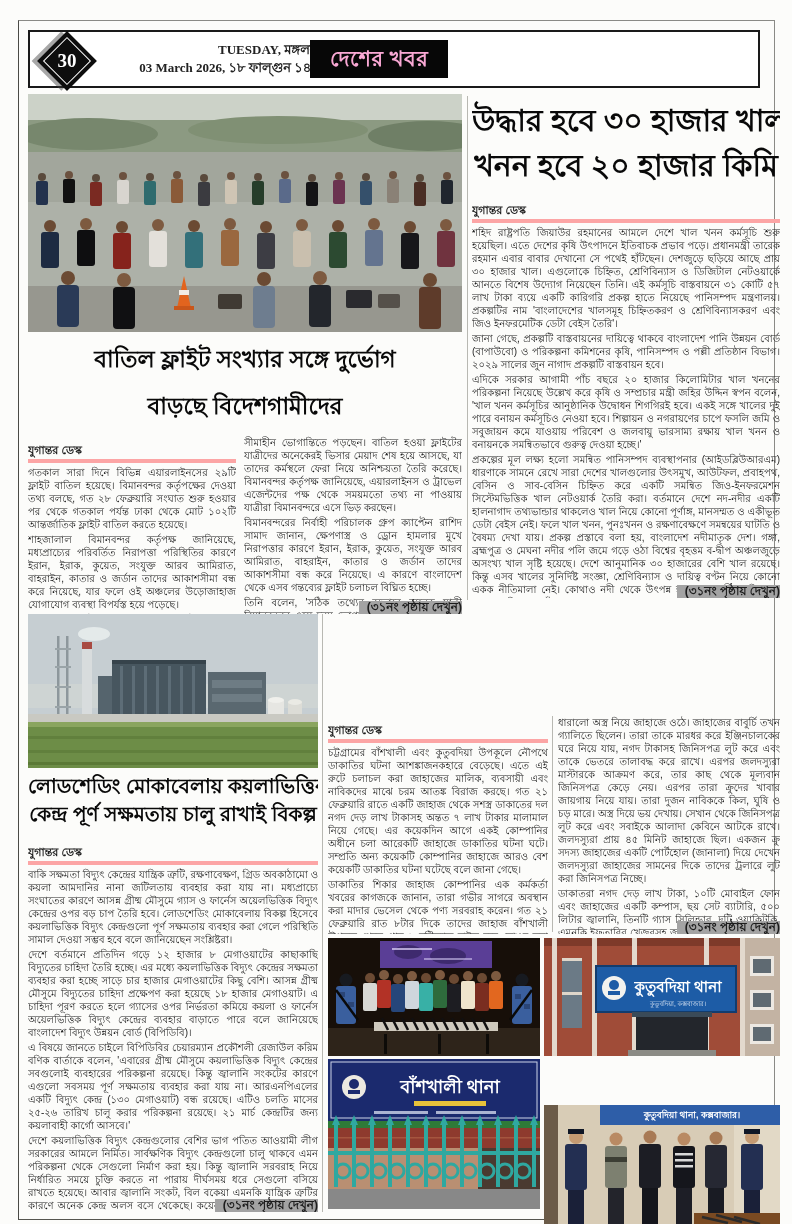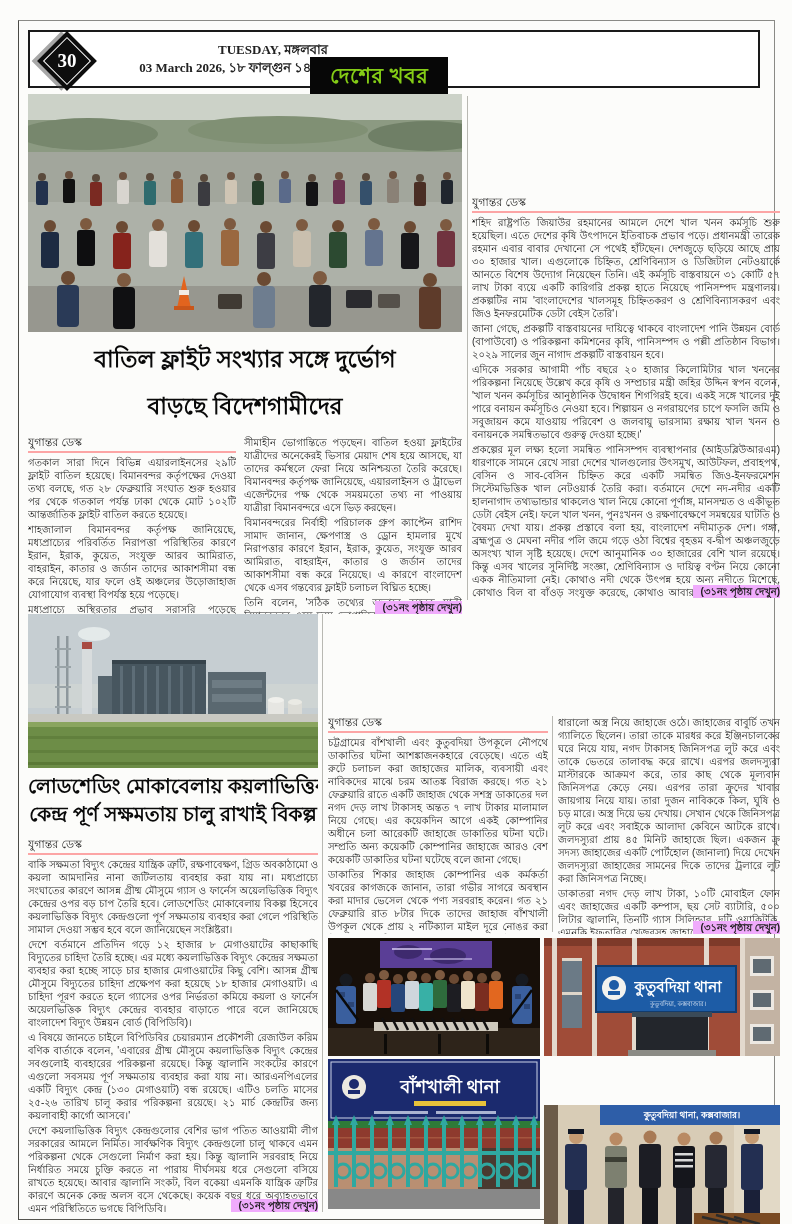--- a/index.html
+++ b/index.html
@@ -10,32 +10,32 @@
   
   .masthead-bar{position:absolute;left:28px;top:30px;width:732px;height:58px;background:#fff;
         border:2px solid #1a1a1a;box-sizing:border-box;}
   .diamond{position:absolute;left:16px;top:8px;width:38px;height:38px;background:#0d0d0d;
         transform:rotate(45deg);box-shadow:-4px 4px 0 rgba(60,60,60,.45);border:2px solid #0d0d0d;outline:1px solid #fff;outline-offset:-5px;}
   .diamond span{position:absolute;left:0;top:0;width:100%;height:100%;display:flex;align-items:center;justify-content:center;
         transform:rotate(-45deg);color:#fff;font-weight:bold;font-size:19px;font-family:"Liberation Serif",serif;}
   .dateblock{position:absolute;left:86px;top:9px;width:212px;text-align:right;
         font-family:"Liberation Serif",serif;font-weight:bold;font-size:13px;line-height:18px;color:#222;}
   .section-box{position:absolute;left:280px;top:8px;height:38px;line-height:38px;padding:0 20px;
-        background:#070707;color:#84cc16;font-weight:bold;font-size:21px;letter-spacing:.5px;margin-top:17px;}
+        background:#070707;color:#f9a8d4;font-weight:bold;font-size:21px;letter-spacing:.5px;}
   .logo-block{position:absolute;right:8px;top:2px;width:205px;text-align:right;}
   .logo-top{display:flex;justify-content:space-between;font-size:7px;font-weight:bold;color:#222;padding:1px 2px 0 6px;}
   .logo-title{font-size:38px;line-height:44px;font-weight:900;color:#0a0a0a;letter-spacing:-1px;
         text-shadow:1px 0 #0a0a0a, 0 1px #0a0a0a;}
   
   .headline{position:absolute;text-align:center;font-weight:900;color:#090909;overflow:hidden;}
   .headline div{white-space:nowrap;}
-  .byline{font-weight:normal;font-size:11px;border-bottom:2px solid #fca5a5;padding-bottom:2px;margin:0 0 3px;}
+  .byline{font-weight:bold;font-size:11px;border-bottom:4px solid #fca5a5;padding-bottom:2px;margin:8px 0 3px;}
   .article-body{position:absolute;font-size:10px;line-height:13px;text-align:justify;overflow:hidden;}
   .article-body p{margin:0 0 2px;}
-  .cont{position:absolute;right:0;bottom:0;font-weight:bold;font-size:10px;background:#f0abfc;padding-left:8px;}
+  .cont{position:absolute;right:0;bottom:0;font-weight:bold;font-size:12px;background:#a3a3a3;padding-left:8px;}
   .vrule{position:absolute;width:1px;background:#b8b8b2;}
   .photo{position:absolute;overflow:hidden;background:#888;text-align:right;}
   .photo svg{display:block;}
 </style>
 </head>
 <body>
 
 <div class="page">
   <div class="scan-frame"></div>
 
@@ -227,20 +227,24 @@
 
   </div>
   <div class="article-body" style="left:244px;top:436px;width:218px;height:178px;">
     <p>সীমাহীন ভোগান্তিতে পড়ছেন। বাতিল হওয়া ফ্লাইটের যাত্রীদের অনেকেরই ভিসার মেয়াদ শেষ হয়ে আসছে, যা তাদের কর্মস্থলে ফেরা নিয়ে অনিশ্চয়তা তৈরি করেছে। বিমানবন্দর কর্তৃপক্ষ জানিয়েছে, এয়ারলাইনস ও ট্রাভেল এজেন্টদের পক্ষ থেকে সময়মতো তথ্য না পাওয়ায় যাত্রীরা বিমানবন্দরে এসে ভিড় করছেন।</p>
     <p>বিমানবন্দরের নির্বাহী পরিচালক গ্রুপ ক্যাপ্টেন রাশিদ সামাদ জানান, ক্ষেপণাস্ত্র ও ড্রোন হামলার মুখে নিরাপত্তার কারণে ইরান, ইরাক, কুয়েত, সংযুক্ত আরব আমিরাত, বাহরাইন, কাতার ও জর্ডান তাদের আকাশসীমা বন্ধ করে নিয়েছে। এ কারণে বাংলাদেশ থেকে এসব গন্তব্যের ফ্লাইট চলাচল বিঘ্নিত হচ্ছে।</p>
     <p>তিনি বলেন, 'সঠিক তথ্যের অভাবে অনেক যাত্রী বিমানবন্দরে এসে চরম ভোগান্তির শিকার হচ্ছেন।' তিনি এ পরিস্থিতির জন্য ট্রাভেল এজেন্টদের গাফিলতিকে দায়ী করে বলেন, 'যাত্রীরা অনেক সময় ফ্লাইট বাতিলের সঠিক তথ্য পান না, যার ফলে তারা বিমানবন্দরে এসে সমস্যার সম্মুখীন হন। এজেন্টরা ঠিকমতো তথ্য না পৌঁছানোর কারণেই যাত্রীরা ব্যাগপত্র নিয়ে</p>
     <span class="cont">(৩১নং পৃষ্ঠায় দেখুন)</span>
   </div>
   <div class="vrule" style="left:467px;top:96px;height:504px;"></div>
 
+  <div class="headline" style="left:472px;top:98px;width:308px;height:92px;font-size:30px;line-height:45px;">
+    <div>উদ্ধার হবে ৩০ হাজার খাল</div>
+    <div>খনন হবে ২০ হাজার কিমি</div>
+  </div>
   <div class="article-body" style="left:472px;top:196px;width:308px;height:402px;">
     <div class="byline">যুগান্তর ডেস্ক</div>
     <p>শহিদ রাষ্ট্রপতি জিয়াউর রহমানের আমলে দেশে খাল খনন কর্মসূচি শুরু হয়েছিল। এতে দেশের কৃষি উৎপাদনে ইতিবাচক প্রভাব পড়ে। প্রধানমন্ত্রী তারেক রহমান এবার বাবার দেখানো সে পথেই হাঁটছেন। দেশজুড়ে ছড়িয়ে আছে প্রায় ৩০ হাজার খাল। এগুলোকে চিহ্নিত, শ্রেণিবিন্যাস ও ডিজিটাল নেটওয়ার্কে আনতে বিশেষ উদ্যোগ নিয়েছেন তিনি। এই কর্মসূচি বাস্তবায়নে ৩১ কোটি ৫৭ লাখ টাকা ব্যয়ে একটি কারিগরি প্রকল্প হাতে নিয়েছে পানিসম্পদ মন্ত্রণালয়। প্রকল্পটির নাম 'বাংলাদেশের খালসমূহ চিহ্নিতকরণ ও শ্রেণিবিন্যাসকরণ এবং জিও ইনফরমেটিক ডেটা বেইস তৈরি'।</p>
     <p>জানা গেছে, প্রকল্পটি বাস্তবায়নের দায়িত্বে থাকবে বাংলাদেশ পানি উন্নয়ন বোর্ড (বাপাউবো) ও পরিকল্পনা কমিশনের কৃষি, পানিসম্পদ ও পল্লী প্রতিষ্ঠান বিভাগ। ২০২৯ সালের জুন নাগাদ প্রকল্পটি বাস্তবায়ন হবে।</p>
     <p>এদিকে সরকার আগামী পাঁচ বছরে ২০ হাজার কিলোমিটার খাল খননের পরিকল্পনা নিয়েছে উল্লেখ করে কৃষি ও সম্প্রচার মন্ত্রী জহির উদ্দিন স্বপন বলেন, 'খাল খনন কর্মসূচির আনুষ্ঠানিক উদ্বোধন শিগগিরই হবে। একই সঙ্গে খালের দুই পারে বনায়ন কর্মসূচিও নেওয়া হবে। শিল্পায়ন ও নগরায়ণের চাপে ফসলি জমি ও সবুজায়ন কমে যাওয়ায় পরিবেশ ও জলবায়ু ভারসাম্য রক্ষায় খাল খনন ও বনায়নকে সমন্বিতভাবে গুরুত্ব দেওয়া হচ্ছে।'</p>
     <p>প্রকল্পের মূল লক্ষ্য হলো সমন্বিত পানিসম্পদ ব্যবস্থাপনার (আইডব্লিউআরএম) ধারণাকে সামনে রেখে সারা দেশের খালগুলোর উৎসমুখ, আউটফল, প্রবাহপথ, বেসিন ও সাব-বেসিন চিহ্নিত করে একটি সমন্বিত জিও-ইনফরমেশন সিস্টেমভিত্তিক খাল নেটওয়ার্ক তৈরি করা। বর্তমানে দেশে নদ-নদীর একটি হালনাগাদ তথ্যভান্ডার থাকলেও খাল নিয়ে কোনো পূর্ণাঙ্গ, মানসম্মত ও একীভূত ডেটা বেইস নেই। ফলে খাল খনন, পুনঃখনন ও রক্ষণাবেক্ষণে সমন্বয়ের ঘাটতি ও বৈষম্য দেখা যায়। প্রকল্প প্রস্তাবে বলা হয়, বাংলাদেশ নদীমাতৃক দেশ। গঙ্গা, ব্রহ্মপুত্র ও মেঘনা নদীর পলি জমে গড়ে ওঠা বিশ্বের বৃহত্তম ব-দ্বীপ অঞ্চলজুড়ে অসংখ্য খাল সৃষ্টি হয়েছে। দেশে আনুমানিক ৩০ হাজারের বেশি খাল রয়েছে। কিন্তু এসব খালের সুনির্দিষ্ট সংজ্ঞা, শ্রেণিবিন্যাস ও দায়িত্ব বণ্টন নিয়ে কোনো একক নীতিমালা নেই। কোথাও নদী থেকে উৎপন্ন হয়ে অন্য নদীতে মিশেছে, কোথাও বিল বা বাঁওড় সংযুক্ত করেছে, কোথাও আবার পাহাড়ি ছড়া হিসেবে পরিচিত—এমন বৈচিত্র্যময় খালব্যবস্থা দেশের বিভিন্ন অংশে ভিন্ন ভিন্ন নামে পরিচিত হলেও একাডেমিক বা প্রশাসনিকভাবে তা মানসম্মত কাঠামোয় নেই।</p>
 
     <span class="cont">(৩১নং পৃষ্ঠায় দেখুন)</span>
   </div>
 

